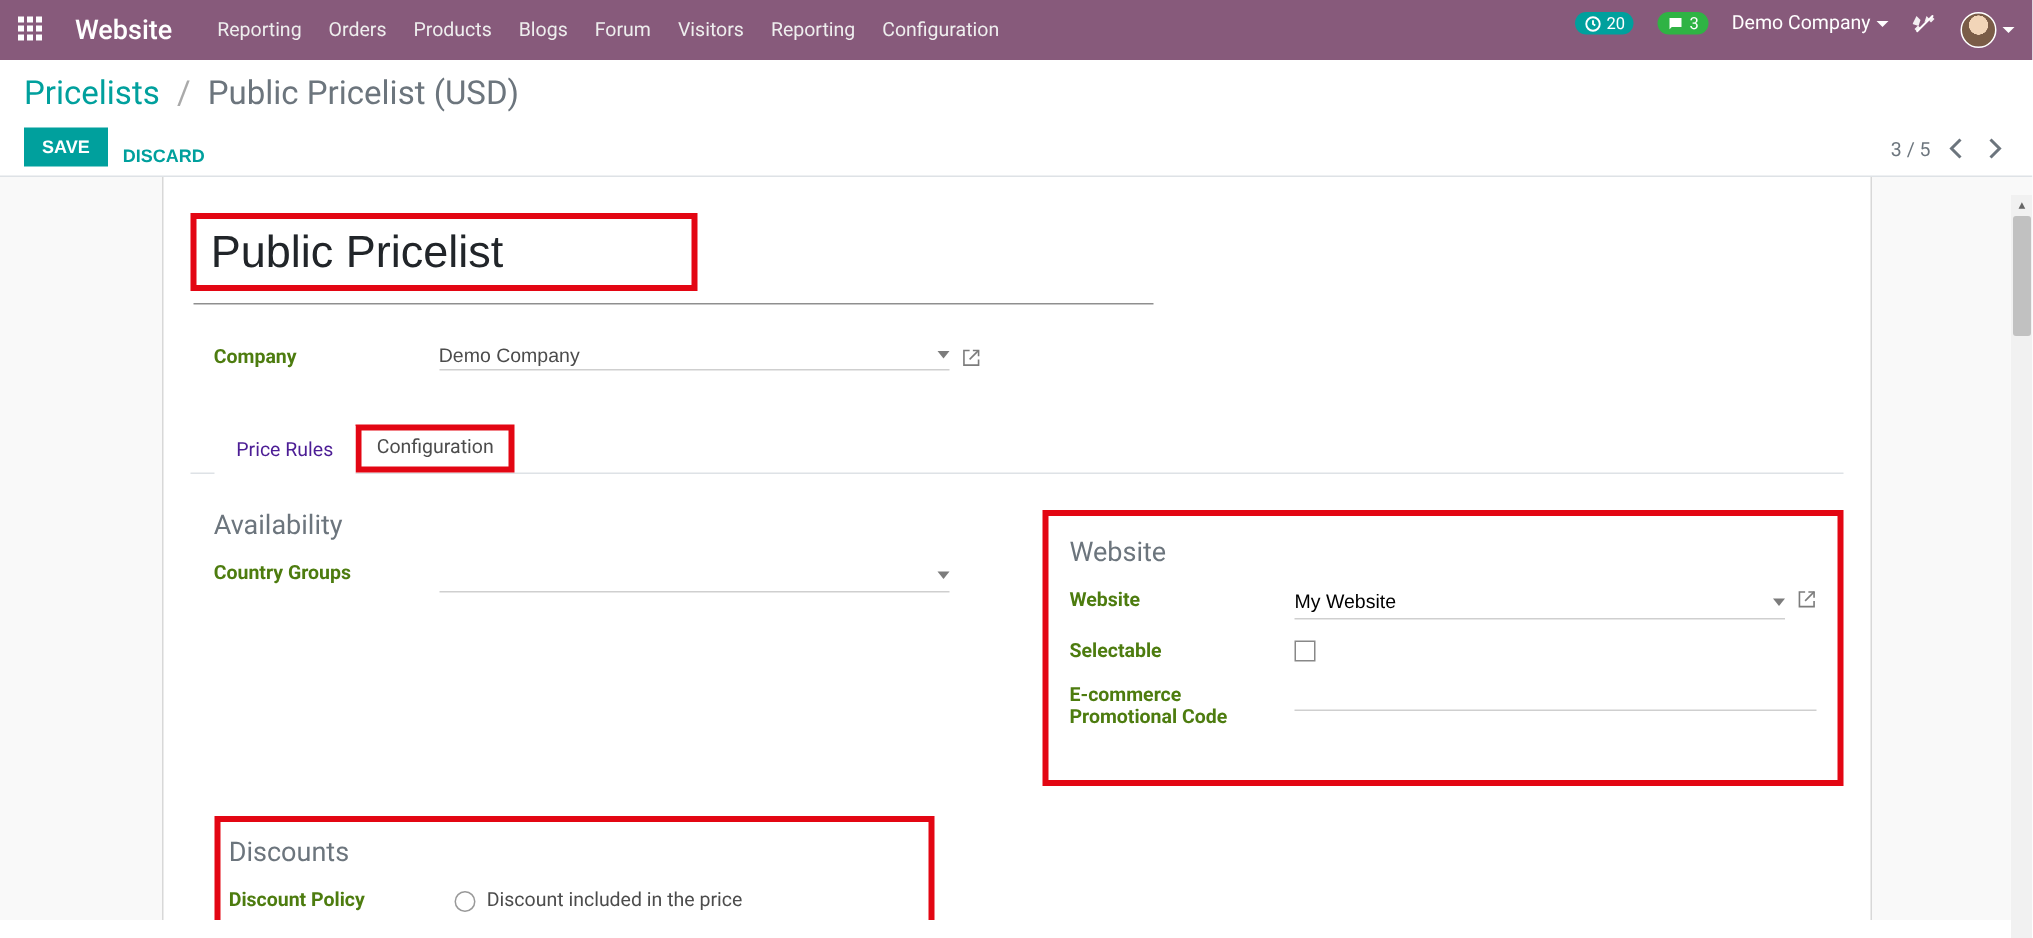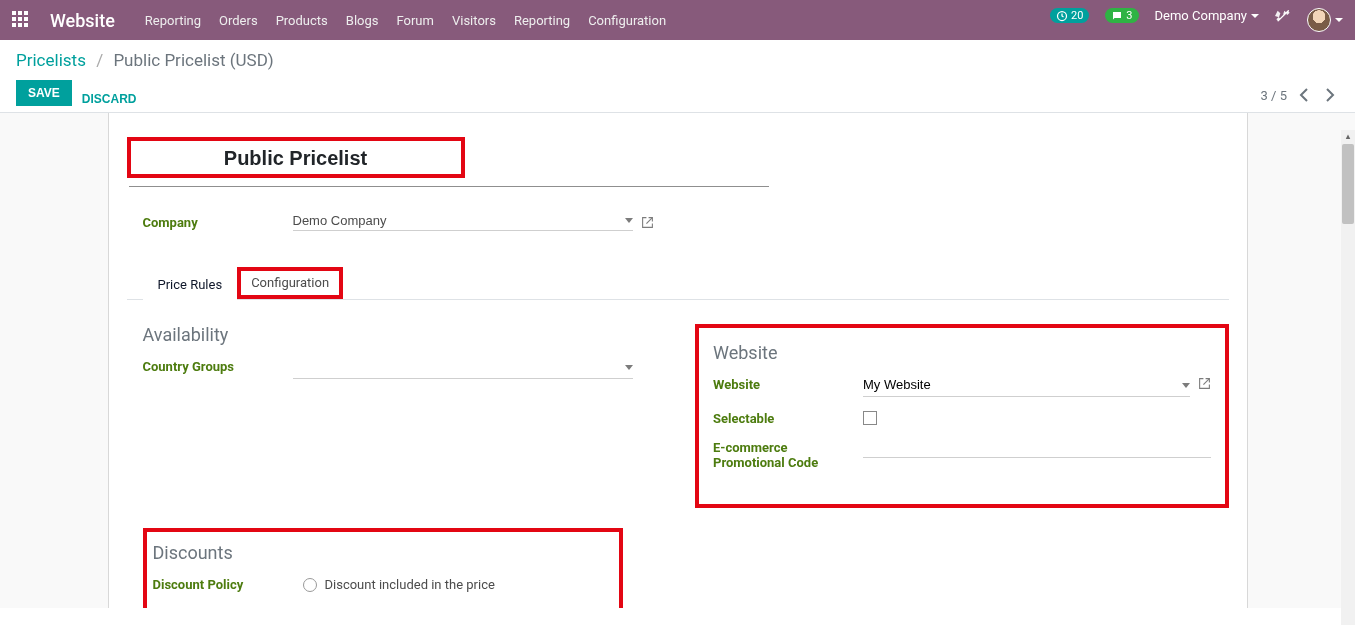--- a/index.html
+++ b/index.html
@@ -59,21 +59,21 @@
 
   
   .control-panel {
     padding: 10px 16px 6px 16px;
     border-bottom: 1px solid #dee2e6;
     display: flex;
     justify-content: space-between;
     align-items: flex-end;
     flex-wrap: wrap;
   }
-  .breadcrumb { font-size: 17px; color: #6c757d; margin-bottom: 10px; width: 100%; }
+  .breadcrumb { font-size: 22px; color: #6c757d; margin-bottom: 10px; width: 100%; }
   .breadcrumb .bc-link { color: #00a09d; cursor: pointer; }
   .breadcrumb .sep { color: #aaa; margin: 0 6px; }
   .breadcrumb .bc-current { color: #6c757d; }
   .cp-left { display: flex; gap: 10px; align-items: flex-end; }
   .btn-save {
     background: #00a09d; color: #fff; border: none;
     padding: 6px 12px; font-weight: 600; font-size: 12px; cursor: pointer;
   }
   .btn-discard {
     background: none; color: #00a09d; border: none;
@@ -102,24 +102,23 @@
   }
 
   .highlight-box { border: 4px solid #e30613; }
 
   .title-wrap {
     display: inline-block;
     padding: 4px 10px 2px 10px;
     margin-bottom: 10px;
   }
   .title-input {
-    font-size: 20px; font-weight: 700; color: #212529;
+    font-size: 30px; font-weight: 400; color: #212529;
     border: none; outline: none; width: 310px;
     padding: 2px 0;
-    text-align: center;
   }
   .title-line {
     border-bottom: 1px solid #8f8f8f;
     width: 640px;
     margin-top: -2px;
     margin-left: 2px;
   }
 
   .field-row { display: flex; align-items: center; margin-top: 26px; padding-left: 16px; }
   .label {
@@ -142,21 +141,21 @@
   .ext-link svg { display: block; }
 
   
   .tabs {
     margin-top: 36px; padding-left: 16px; display: flex;
     border-bottom: 1px solid #dee2e6;
   }
   .tab {
     padding: 8px 14px; font-size: 13px; cursor: pointer;
     border: 1px solid transparent; border-bottom: none;
-    color: #0f172a; position: relative; top: 1px;
+    color: #4c1d95; position: relative; top: 1px;
   }
   .tab.inactive { background: #fff; }
   .tab-highlight { border: 4px solid #e30613; padding: 4px 10px; color:#4c4c4c; }
 
   
   .groups {
     display: flex; margin-top: 24px; gap: 19px; padding-left: 16px;
   }
   .group-col { flex: 1; }
   .section-title {

